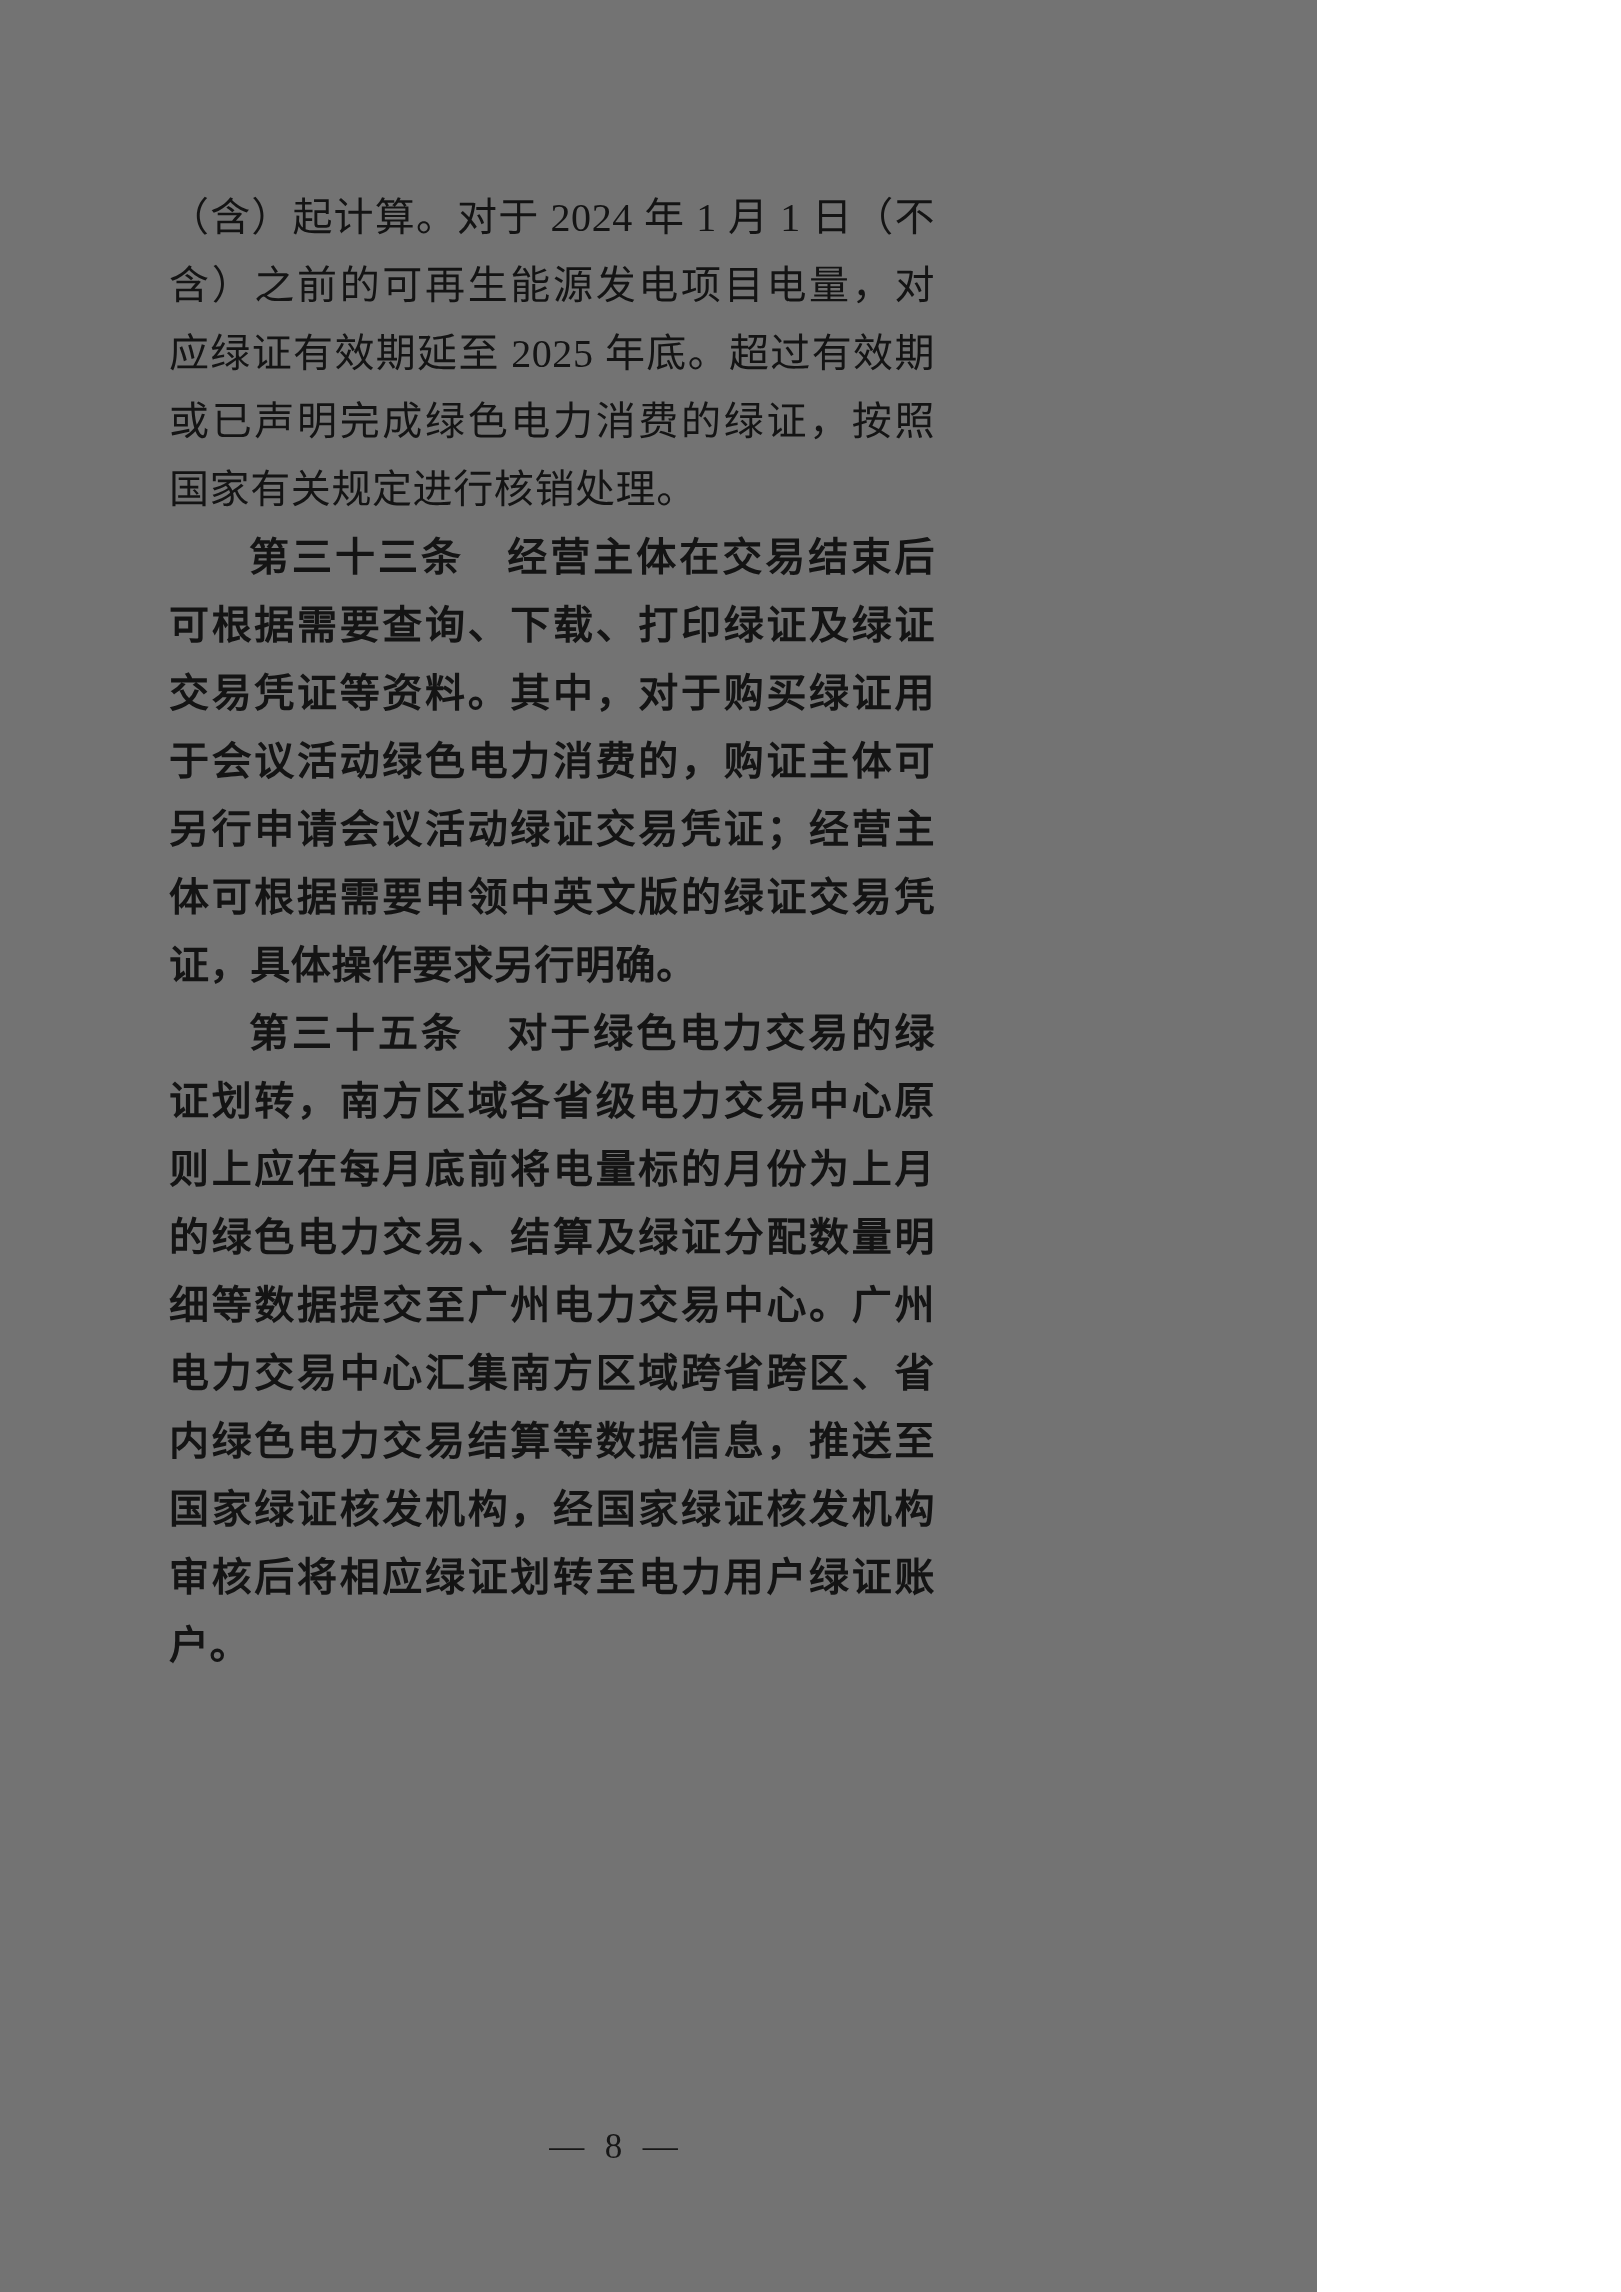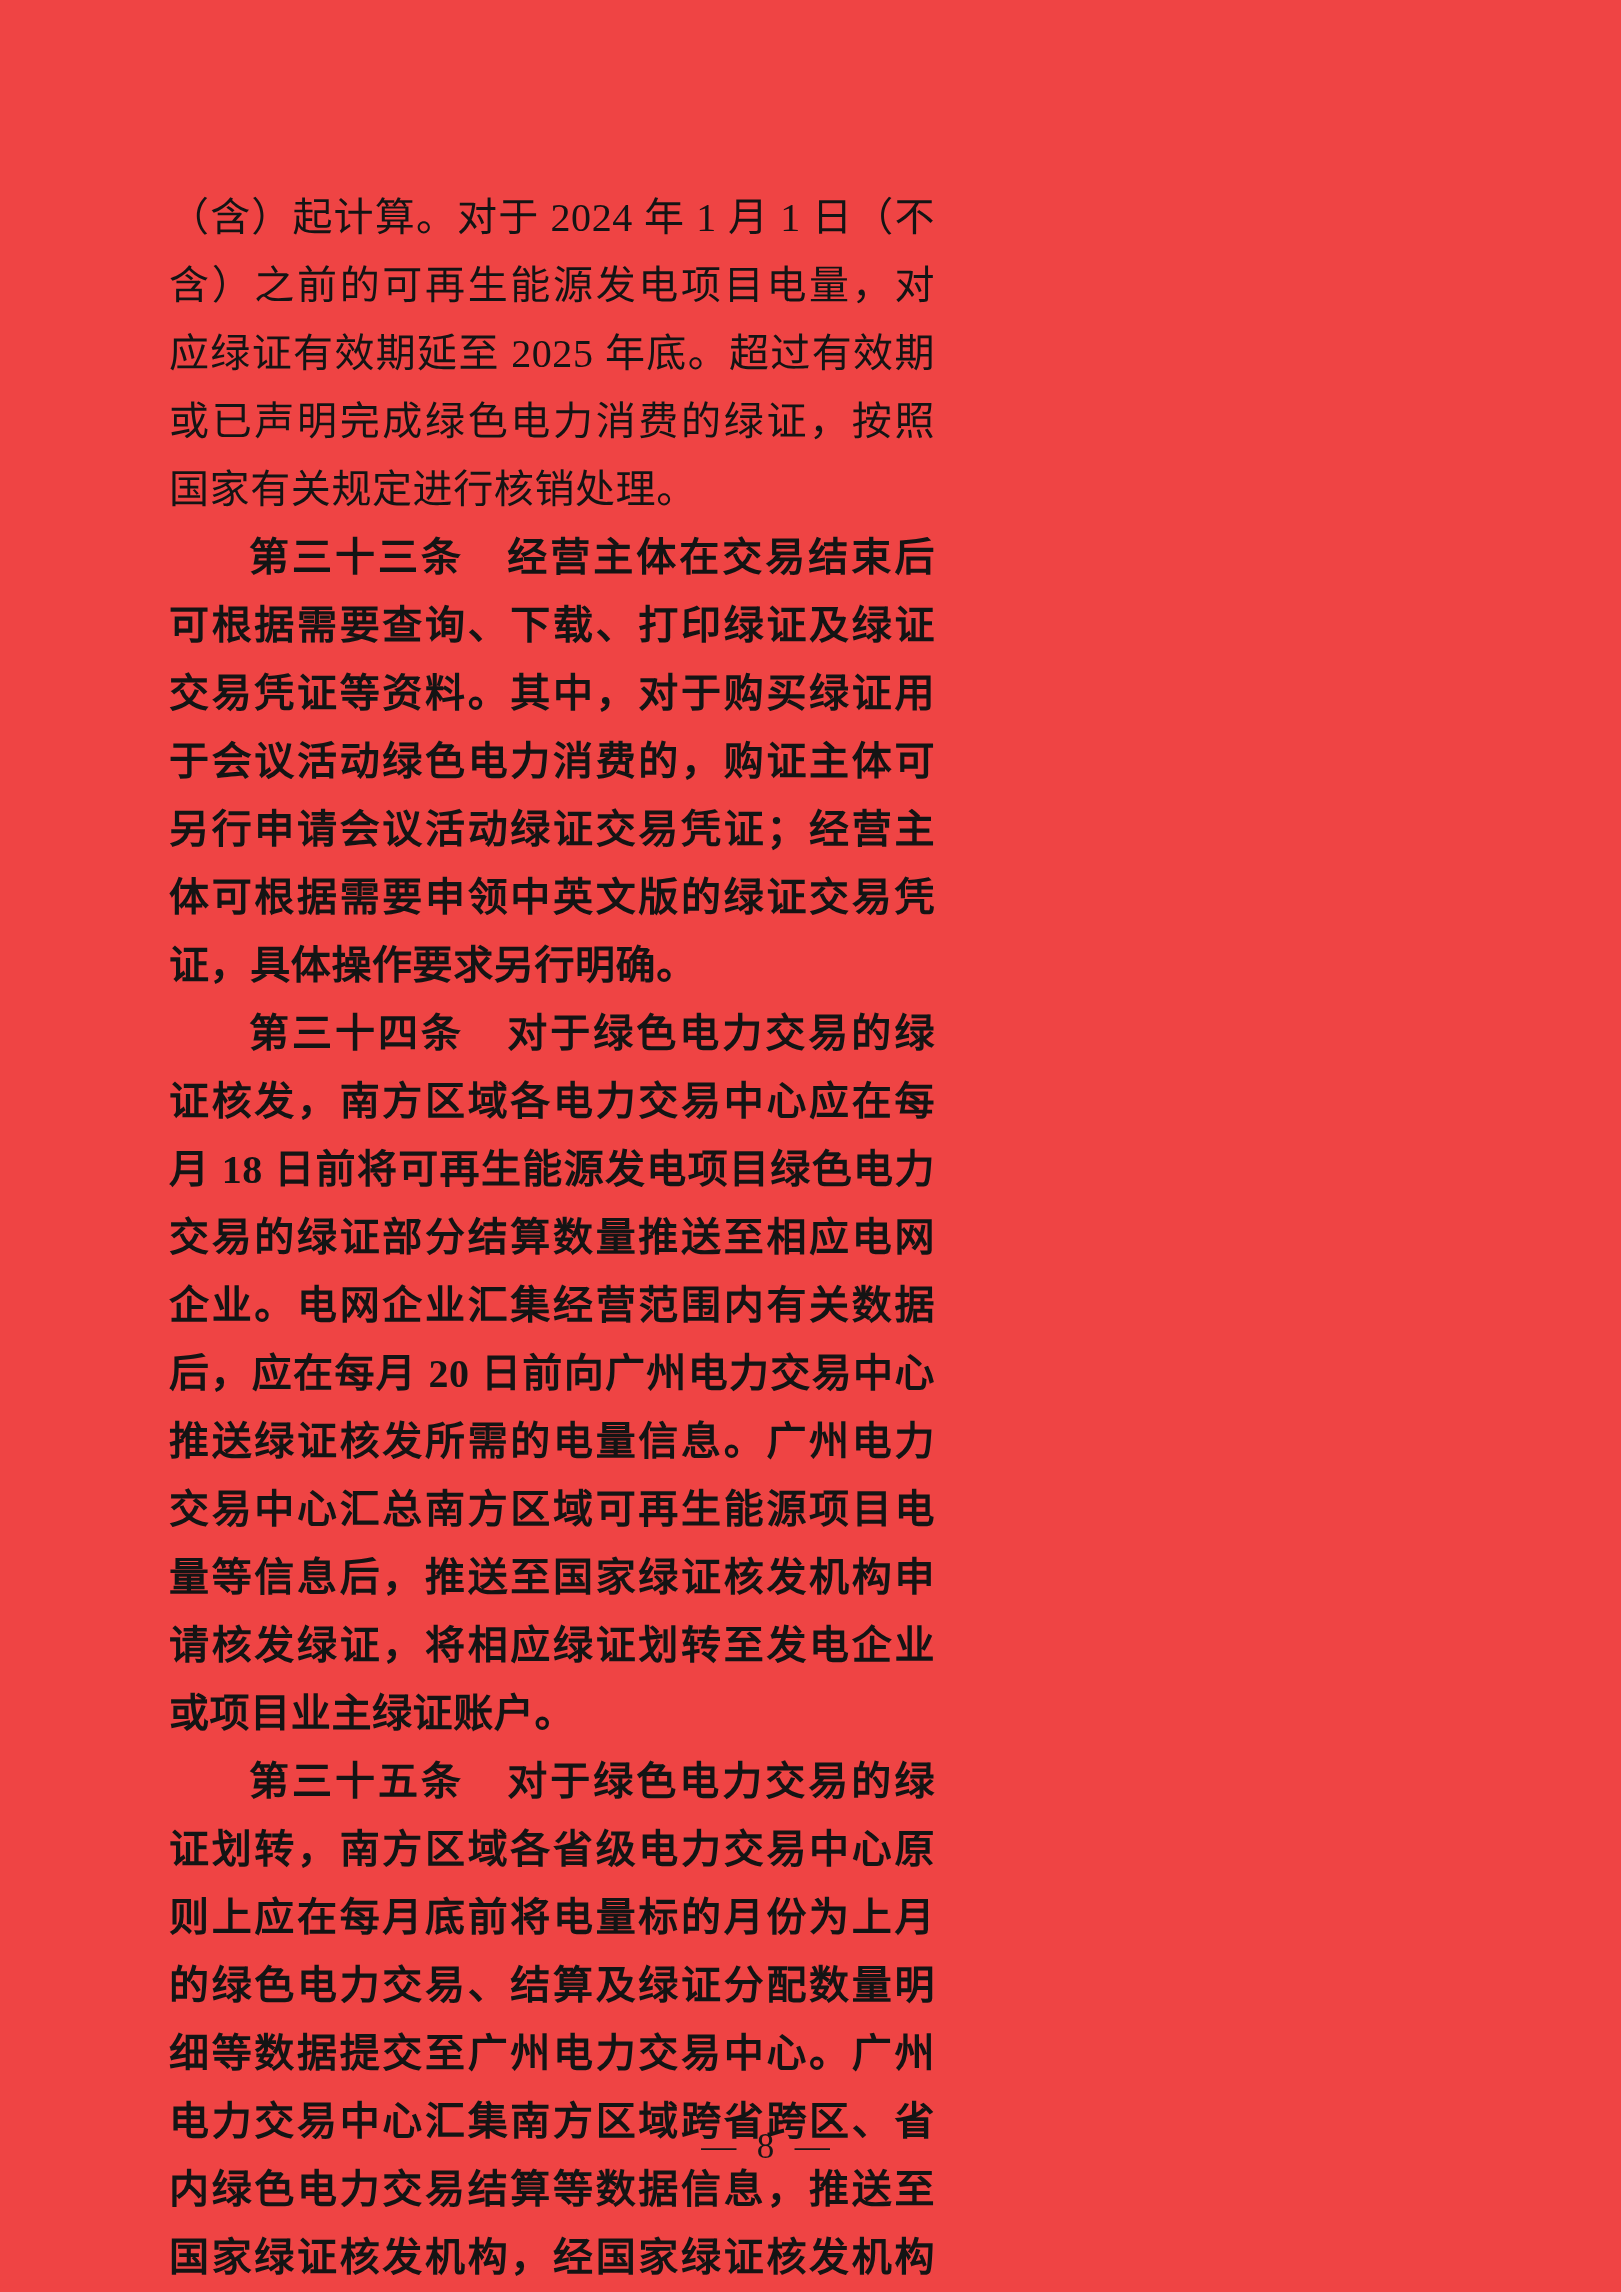--- a/index.html
+++ b/index.html
@@ -4,23 +4,23 @@
 <title>Document Page</title>
 <style>
   html, body {
     margin: 0;
     padding: 0;
     background: #ffffff;
   }
 
   .page {
     position: relative;
-    width: 1621px;
+    width: 1317px;
     height: 2293px;
-    background: #ef4444;
+    background: #737373;
     box-sizing: border-box;
     overflow: hidden;
     font-family: "Liberation Serif", "DejaVu Serif", serif;
   }
 
   
   .doc-body {
     position: absolute;
     left: 169px;
     top: 184px;
@@ -68,21 +68,20 @@
 <body>
 
 <div class="page">
 
   <div class="doc-body">
 
     <p class="para">（含）起计算。对于 2024 年 1 月 1 日（不含）之前的可再生能源发电项目电量，对应绿证有效期延至 2025 年底。超过有效期或已声明完成绿色电力消费的绿证，按照国家有关规定进行核销处理。</p>
 
     <p class="para indent">第三十三条　经营主体在交易结束后可根据需要查询、下载、打印绿证及绿证交易凭证等资料。其中，对于购买绿证用于会议活动绿色电力消费的，购证主体可另行申请会议活动绿证交易凭证；经营主体可根据需要申领中英文版的绿证交易凭证，具体操作要求另行明确。</p>
 
-    <p class="para indent">第三十四条　对于绿色电力交易的绿证核发，南方区域各电力交易中心应在每月 18 日前将可再生能源发电项目绿色电力交易的绿证部分结算数量推送至相应电网企业。电网企业汇集经营范围内有关数据后，应在每月 20 日前向广州电力交易中心推送绿证核发所需的电量信息。广州电力交易中心汇总南方区域可再生能源项目电量等信息后，推送至国家绿证核发机构申请核发绿证，将相应绿证划转至发电企业或项目业主绿证账户。</p>
 
     <p class="para indent">第三十五条　对于绿色电力交易的绿证划转，南方区域各省级电力交易中心原则上应在每月底前将电量标的月份为上月的绿色电力交易、结算及绿证分配数量明细等数据提交至广州电力交易中心。广州电力交易中心汇集南方区域跨省跨区、省内绿色电力交易结算等数据信息，推送至国家绿证核发机构，经国家绿证核发机构审核后将相应绿证划转至电力用户绿证账户。</p>
 
   </div>
 
   <div class="footer">
     <span class="page-number">— 8 —</span>
   </div>
 
 </div>

